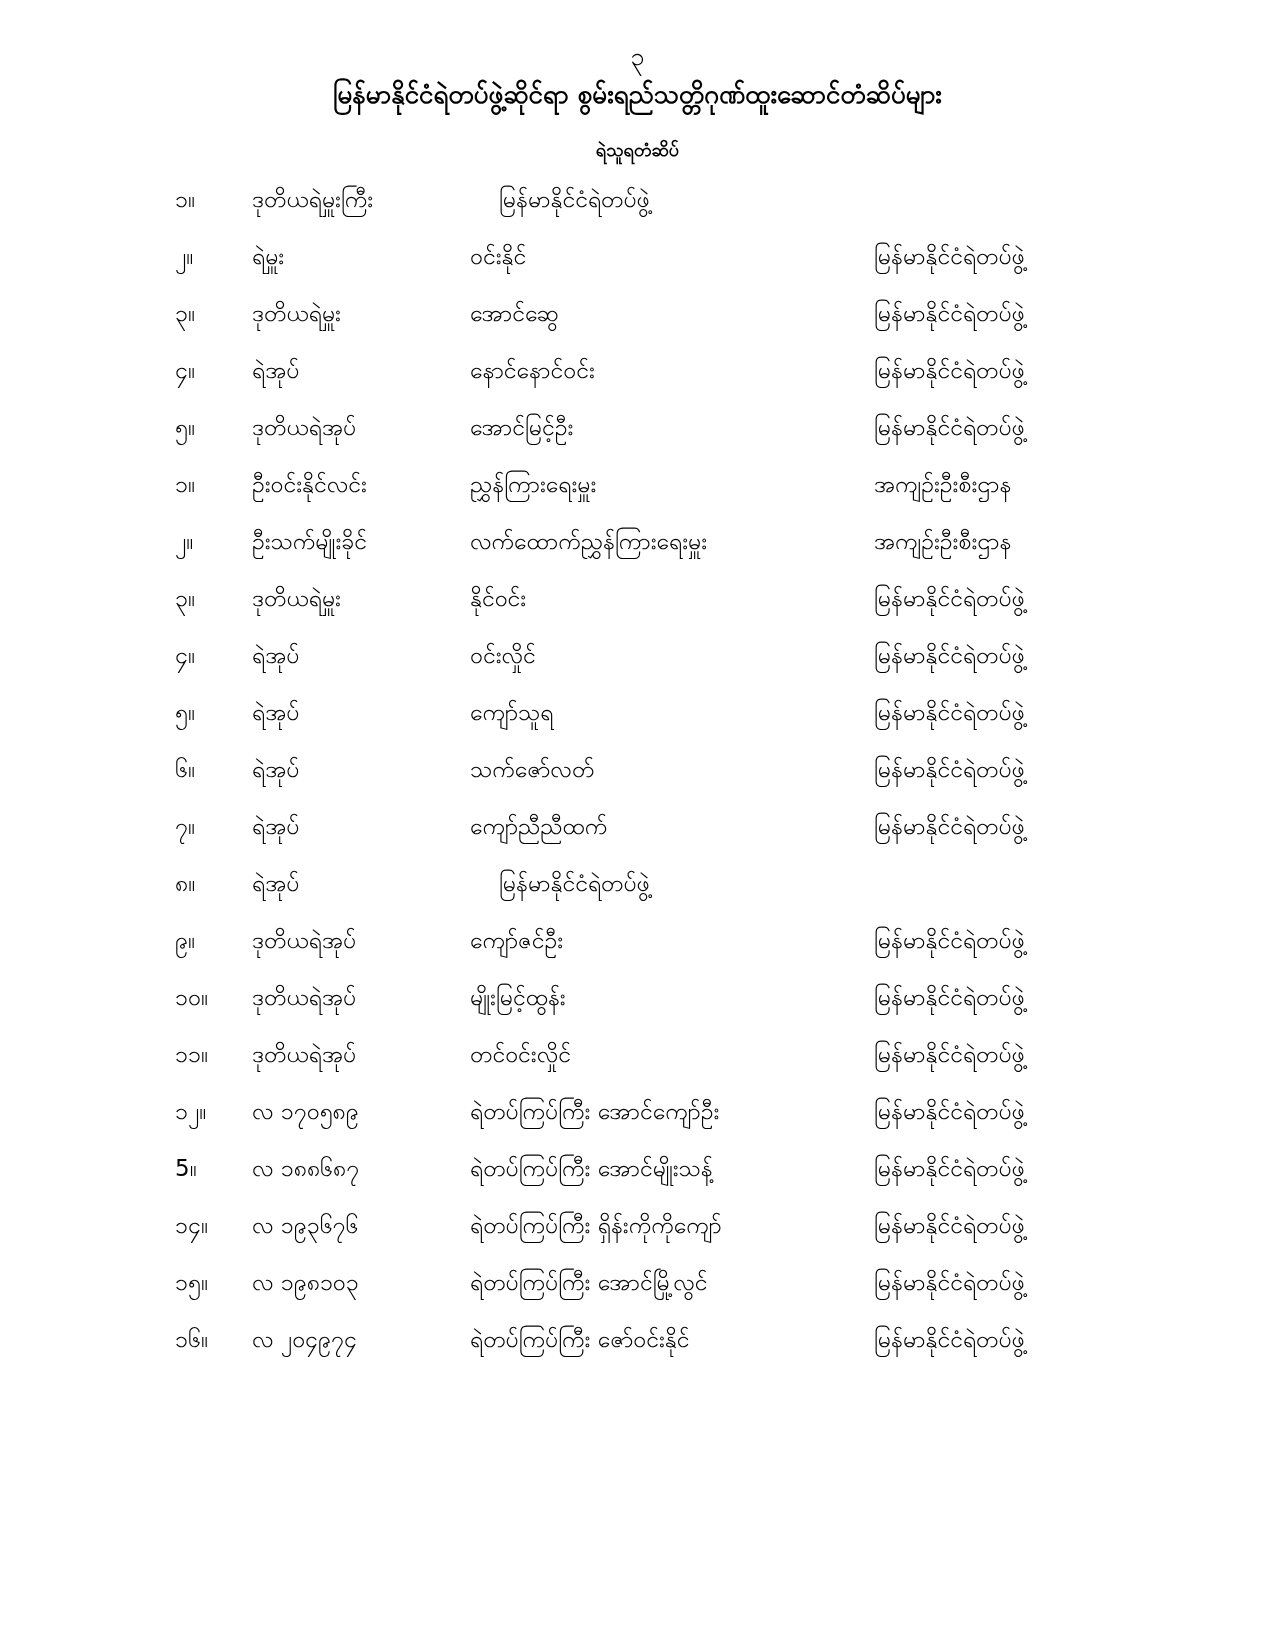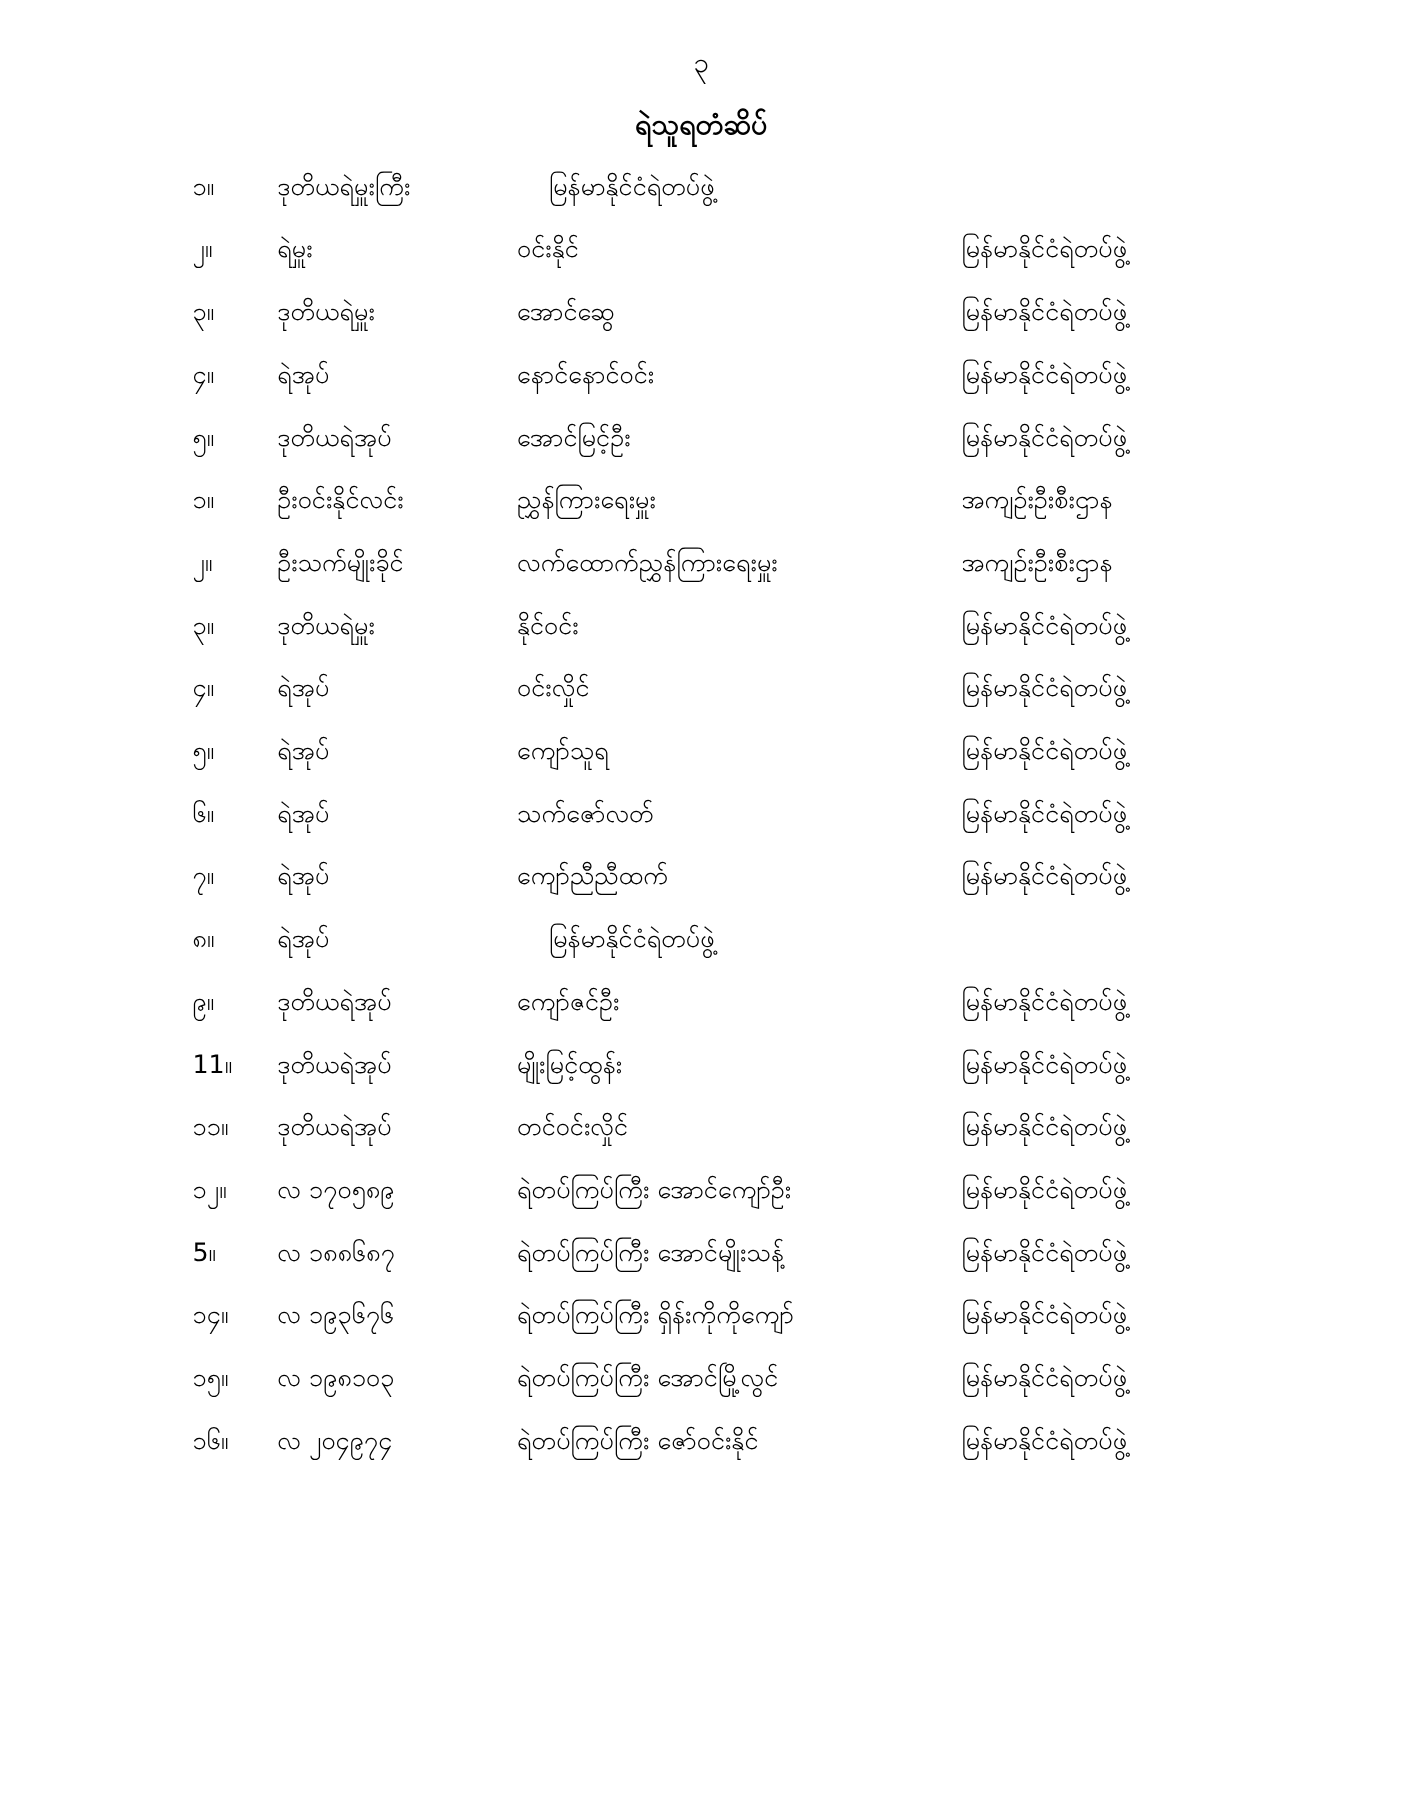--- a/index.html
+++ b/index.html
@@ -27,21 +27,21 @@
     text-align: center;
     font-weight: bold;
     font-size: 26px;
     margin-top: 6px;
     line-height: 1.3;
     padding: 0 60px;
   }
   .section-heading {
     text-align: center;
     font-weight: bold;
-    font-size: 26px;
+    font-size: 18px;
     margin-top: 26px;
     margin-bottom: 10px;
     line-height: 1.3;
   }
   .rows {
     margin: 0;
   }
   .row {
     display: flex;
     align-items: center;
@@ -57,20 +57,21 @@
   .c3 { width: 375px; }  
   .c4 { flex: 1; margin-left: 29px; }       
 </style>
 </head>
 <body>
 
 <div class="page">
 
   <div class="page-number">၃</div>
 
+  <div class="doc-title">မြန်မာနိုင်ငံရဲတပ်ဖွဲ့ဆိုင်ရာ စွမ်းရည်သတ္တိဂုဏ်ထူးဆောင်တံဆိပ်များ</div>
 
   <div class="section">
     <div class="section-heading">ရဲသူရတံဆိပ်</div>
     <div class="rows">
         <div class="row">
           <span class="c c1">၁။</span>
           <span class="c c2">ဒုတိယရဲမှူးကြီး</span>
           <span class="c c4">မြန်မာနိုင်ငံရဲတပ်ဖွဲ့</span>
         </div>
         <div class="row">
@@ -149,21 +150,21 @@
           <span class="c c2">ရဲအုပ်</span>
           <span class="c c4">မြန်မာနိုင်ငံရဲတပ်ဖွဲ့</span>
         </div>
         <div class="row">
           <span class="c c1">၉။</span>
           <span class="c c2">ဒုတိယရဲအုပ်</span>
           <span class="c c3">ကျော်ဇင်ဦး</span>
           <span class="c c4">မြန်မာနိုင်ငံရဲတပ်ဖွဲ့</span>
         </div>
         <div class="row">
-          <span class="c c1">11။</span>
+          <span class="c c1">၁၀။</span>
           <span class="c c2">ဒုတိယရဲအုပ်</span>
           <span class="c c3">မျိုးမြင့်ထွန်း</span>
           <span class="c c4">မြန်မာနိုင်ငံရဲတပ်ဖွဲ့</span>
         </div>
         <div class="row">
           <span class="c c1">၁၁။</span>
           <span class="c c2">ဒုတိယရဲအုပ်</span>
           <span class="c c3">တင်ဝင်းလှိုင်</span>
           <span class="c c4">မြန်မာနိုင်ငံရဲတပ်ဖွဲ့</span>
         </div>

